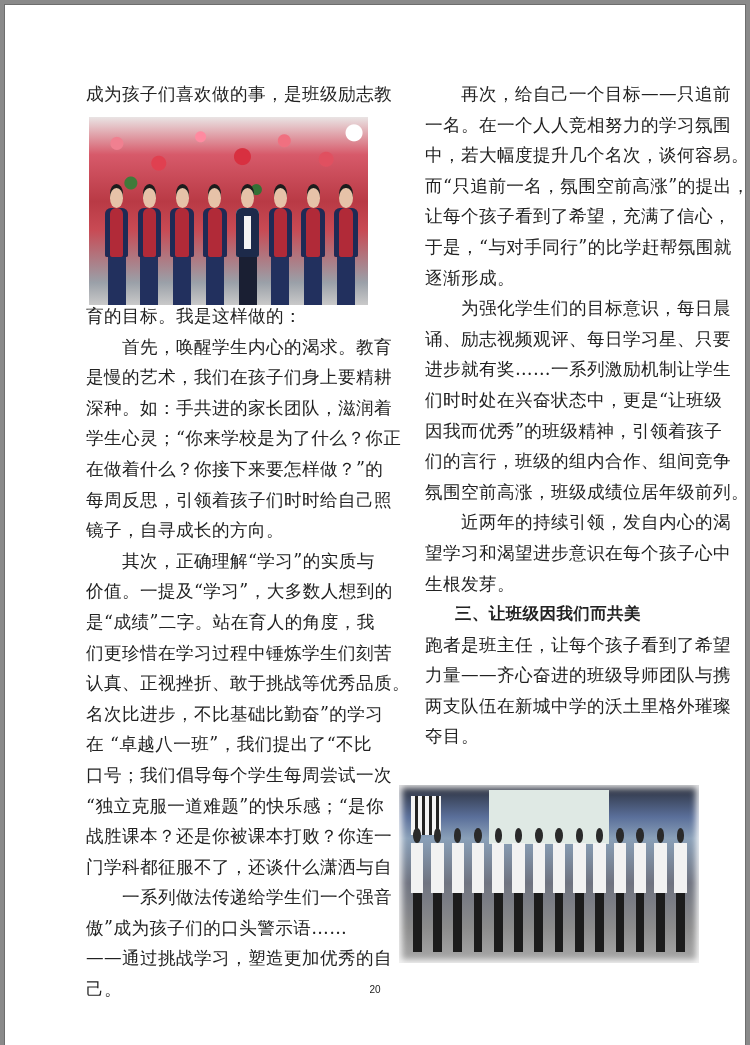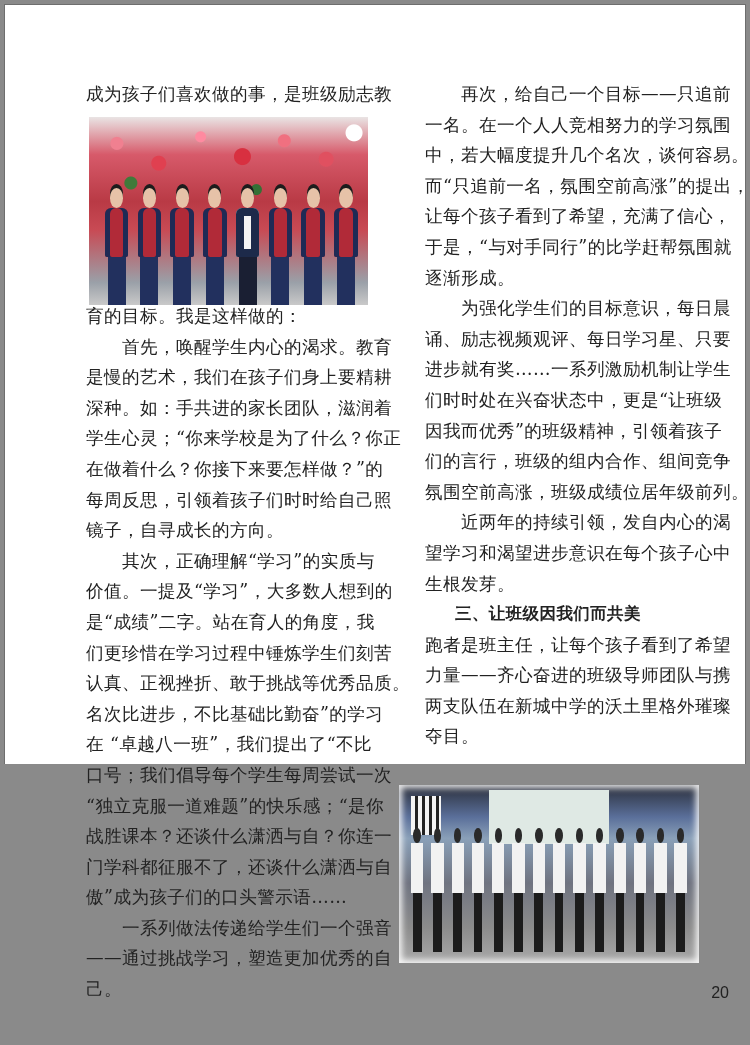--- a/index.html
+++ b/index.html
@@ -2,21 +2,21 @@
 <html><head>
 <meta charset="utf-8">
 <style>
   html, body { margin: 0; padding: 0; }
   body {
     width: 750px; height: 1045px; overflow: hidden;
     background: #8a8a8a;
     font-family: "DejaVu Serif", "Liberation Serif", serif;
   }
   .page {
-    position: absolute; left: 4px; top: 4px; width: 742px; height: 760px;
+    position: absolute; left: 4px; top: 4px; width: 742px; height: 1041px;
     background: #ffffff;
     border-left: 1px solid #6e6e6e; border-top: 1px solid #6e6e6e; border-right: 1px solid #6e6e6e;
     box-sizing: border-box;
     padding-left: 48px;
   }
   .col { position: absolute; top: 74px; }
   .col-left { left: 81px; width: 282px; }
   .col-right { left: 394px; width: 300px; margin-left: 26px; }
   .line {
     height: 30.6px; line-height: 30.6px;
@@ -54,22 +54,22 @@
   .student.teacher .torso { background: #1d2a4a; box-shadow: inset 0 0 0 8px #1d2a4a, inset 0 0 0 30px #f4f4f4; }
   .student.teacher .legs { background: #1a1f33; }
   .stage-screen { position: absolute; left: 30%; top: 3%; width: 40%; height: 30%; background: #dfe9e4; }
   .stage-light { position: absolute; left: 4%; top: 6%; width: 10%; height: 22%; background: repeating-linear-gradient(90deg, #f4f4f4 0 4px, #222 4px 7px); }
   .dancers { position: absolute; left: 4%; right: 4%; bottom: 6%; height: 70%; display: flex; justify-content: space-between; align-items: flex-end; }
   .dancer { width: 4.5%; position: relative; height: 100%; }
   .dancer .hd { position: absolute; top: 0; left: 20%; width: 60%; height: 12%; border-radius: 50%; background: #2a2a2a; }
   .dancer .bd { position: absolute; top: 12%; left: 0; right: 0; height: 40%; background: #f2f2f2; }
   .dancer .lg { position: absolute; top: 52%; left: 15%; right: 15%; bottom: 0; background: #1c1c1c; }
   .page-number {
-    position: absolute; left: 0; right: 16px; top: 979px; text-align: right;
-    font-family: "Liberation Sans", sans-serif; font-size: 16px; color: #222;
+    position: absolute; left: 0; right: 0; top: 979px; text-align: center;
+    font-family: "Liberation Sans", sans-serif; font-size: 10px; color: #222;
   }
 </style>
 </head>
 <body>
 
 <div class="page">
 
   <div class="col col-left">
     <div class="line">成为孩子们喜欢做的事，是班级励志教</div>
   </div>
@@ -131,24 +131,24 @@
     <div class="line">镜子，自寻成长的方向。</div>
     <div class="line indent">其次，正确理解“学习”的实质与</div>
     <div class="line">价值。一提及“学习”，大多数人想到的</div>
     <div class="line">是“成绩”二字。站在育人的角度，我</div>
     <div class="line">们更珍惜在学习过程中锤炼学生们刻苦</div>
     <div class="line">认真、正视挫折、敢于挑战等优秀品质。</div>
     <div class="line">名次比进步，不比基础比勤奋”的学习</div>
     <div class="line">在 “卓越八一班”，我们提出了“不比</div>
     <div class="line">口号；我们倡导每个学生每周尝试一次</div>
     <div class="line">“独立克服一道难题”的快乐感；“是你</div>
-    <div class="line">战胜课本？还谈什么潇洒与自？你连一</div>
+    <div class="line">战胜课本？还是你被课本打败？你连一</div>
     <div class="line">门学科都征服不了，还谈什么潇洒与自</div>
+    <div class="line indent">一系列做法传递给学生们一个强音</div>
     <div class="line">傲”成为孩子们的口头警示语……</div>
-    <div class="line indent">一系列做法传递给学生们一个强音</div>
     <div class="line">——通过挑战学习，塑造更加优秀的自</div>
     <div class="line">己。</div>
   </div>
 
   <div class="col col-right">
     <div class="line indent">再次，给自己一个目标——只追前</div>
     <div class="line">一名。在一个人人竞相努力的学习氛围</div>
     <div class="line">中，若大幅度提升几个名次，谈何容易。</div>
     <div class="line">而“只追前一名，氛围空前高涨”的提出，</div>
     <div class="line">让每个孩子看到了希望，充满了信心，</div>

